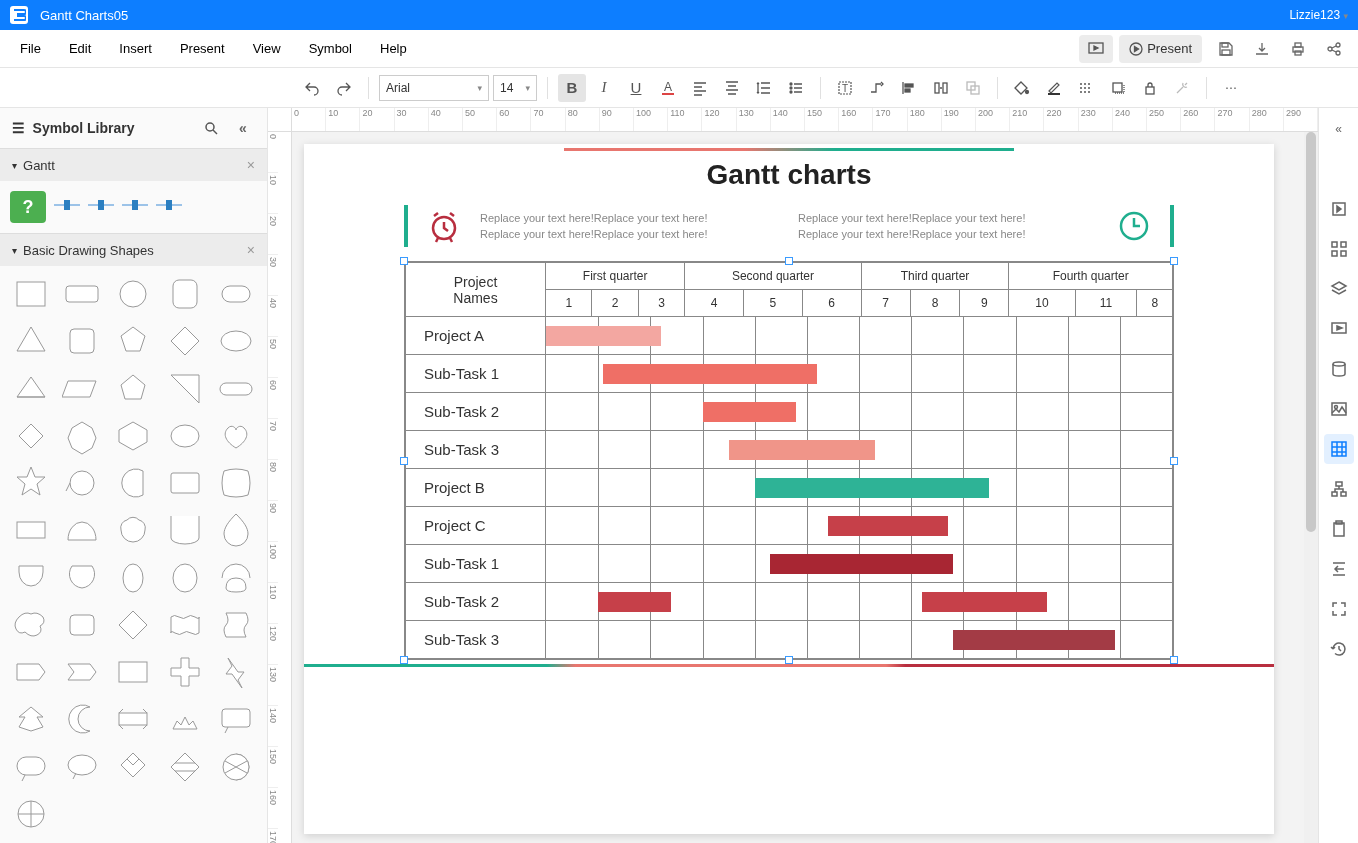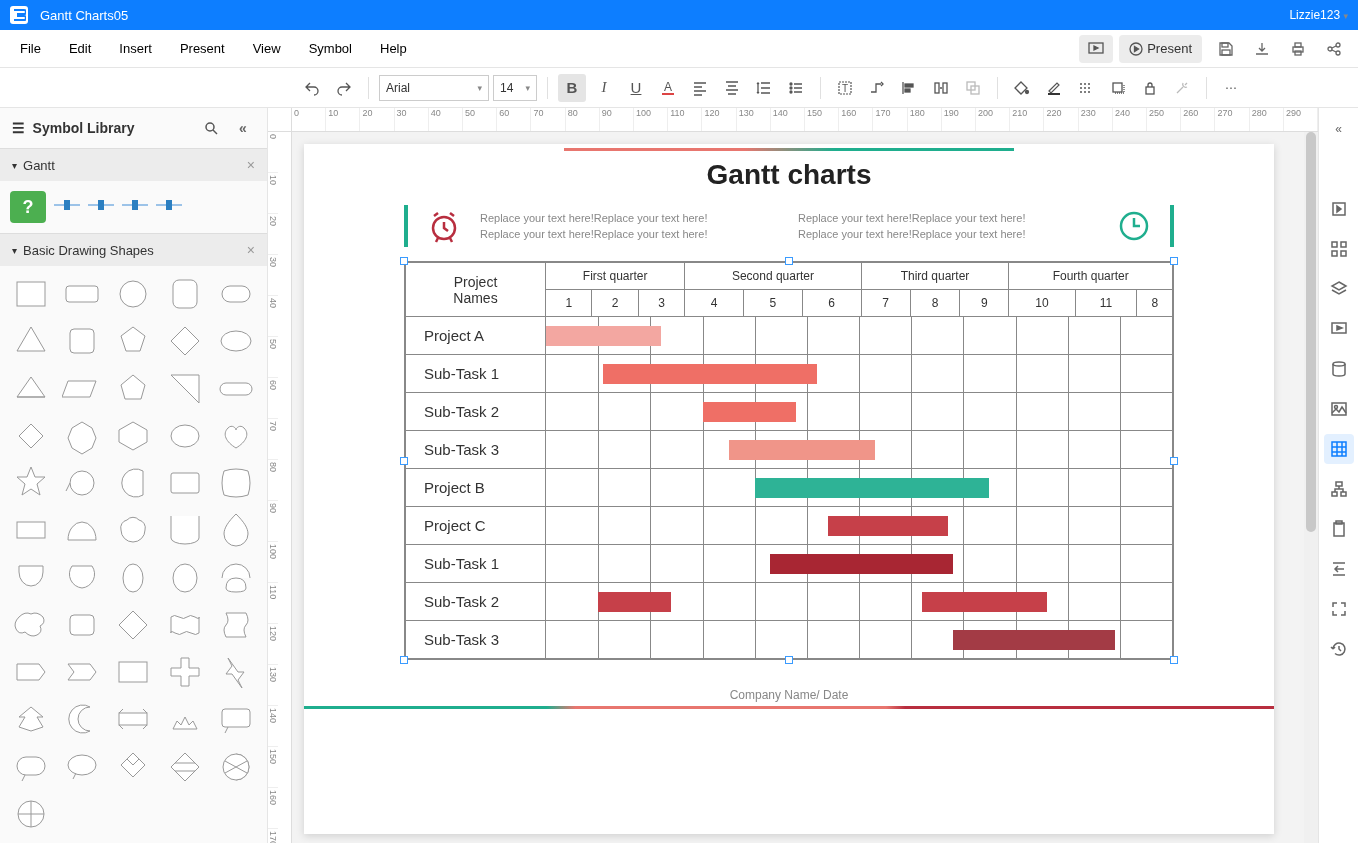--- a/index.html
+++ b/index.html
@@ -855,21 +855,20 @@
                   <div style="position:absolute;top:0;bottom:0;left:75%;width:1px;background:#888;"></div>
                   <div style="position:absolute;top:0;bottom:0;left:83.33333333333334%;width:1px;background:#888;"></div>
                   <div style="position:absolute;top:0;bottom:0;left:91.66666666666667%;width:1px;background:#888;"></div>
                   <div class="barwrap" style="left:65.00000000000001%;width:25.833333333333332%;background:#a33b45;"></div>
                 </td>
               </tr>
             </tbody>
           </table>
       </div>
 
-      <div class="footer-text">Company Name/ Date</div>
       <div class="footer-line"></div>
     </div>
   </div>
 
   <div class="sidebar-right">
     <div class="ritem">«</div>
     <div class="ritem">
         <svg width="18" height="18" viewBox="0 0 18 18" fill="#666">
           <path d="M9 2 a7 7 0 1 0 0 14 a5 5 0 0 1 0-14"></path>
         </svg>

